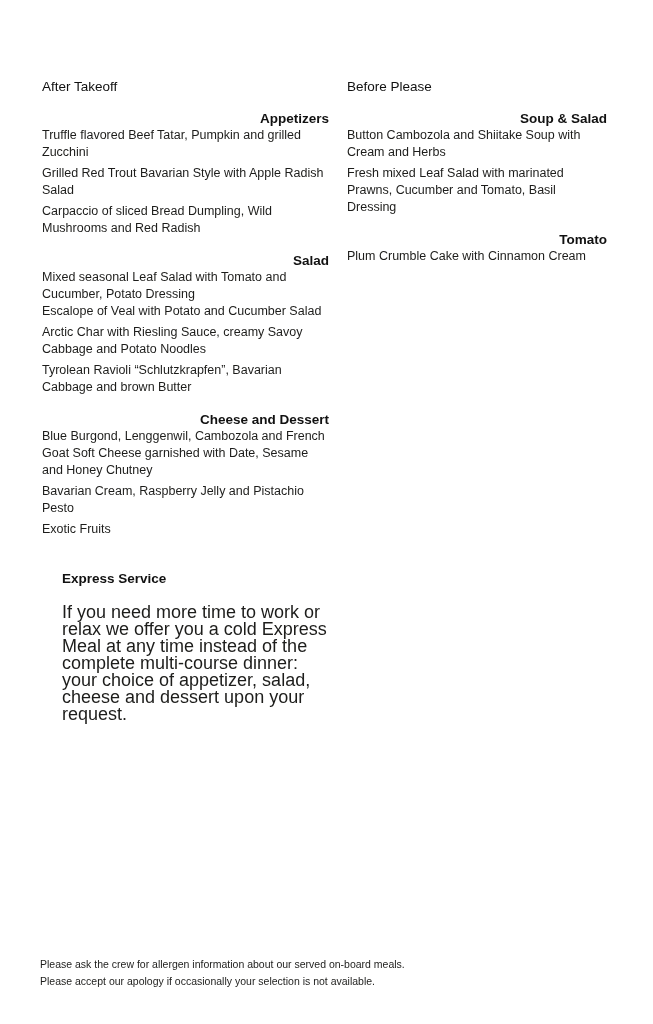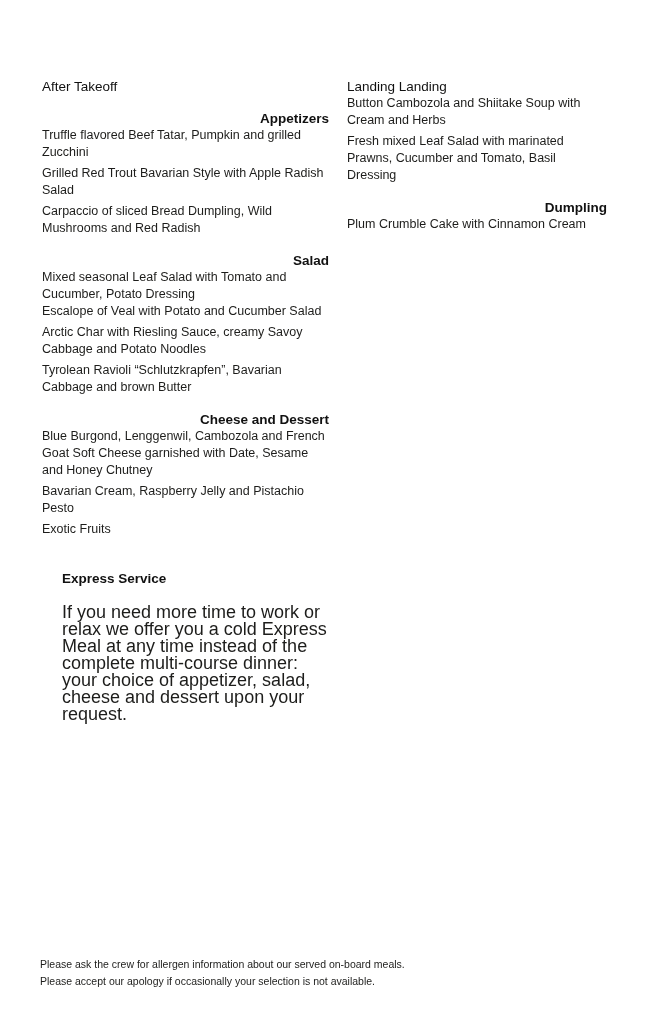--- a/index.html
+++ b/index.html
@@ -115,29 +115,30 @@
         <p class="menu-item">Exotic Fruits</p>
       </div>
 
       <div class="express">
         <h3 class="express-heading">Express Service</h3>
         <p class="express-body">If you need more time to work or relax we offer you a cold Express Meal at any time instead of the complete multi-course dinner: your choice of appetizer, salad, cheese and dessert upon your request.</p>
       </div>
     </section>
 
     <section class="col col-right">
-      <h2 class="col-title">Landing Landing</h2>
+      <h2 class="col-title">Before Please</h2>
 
       <div class="section">
+        <h3 class="section-heading">Soup &amp; Salad</h3>
         <p class="menu-item">Button Cambozola and Shiitake Soup with Cream and Herbs</p>
         <p class="menu-item">Fresh mixed Leaf Salad with marinated Prawns, Cucumber and Tomato, Basil Dressing</p>
       </div>
 
       <div class="section">
-        <h3 class="section-heading">Dumpling</h3>
+        <h3 class="section-heading">Tomato</h3>
         <p class="menu-item">Plum Crumble Cake with Cinnamon Cream</p>
       </div>
     </section>
 
   </div>
 
   <div class="footer">
     <p>Please ask the crew for allergen information about our served on-board meals.</p>
     <p>Please accept our apology if occasionally your selection is not available.</p>
   </div>

